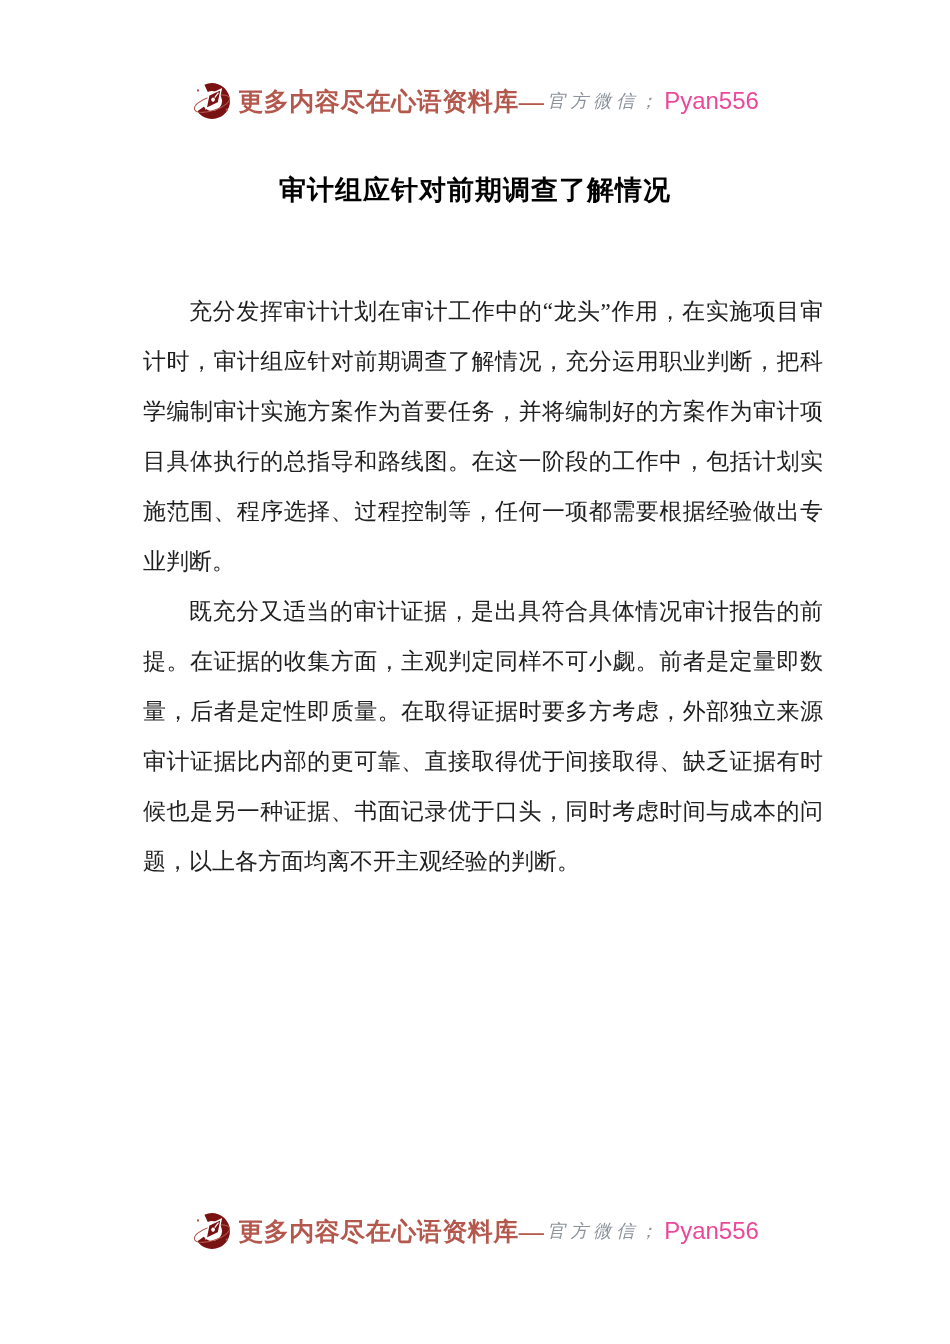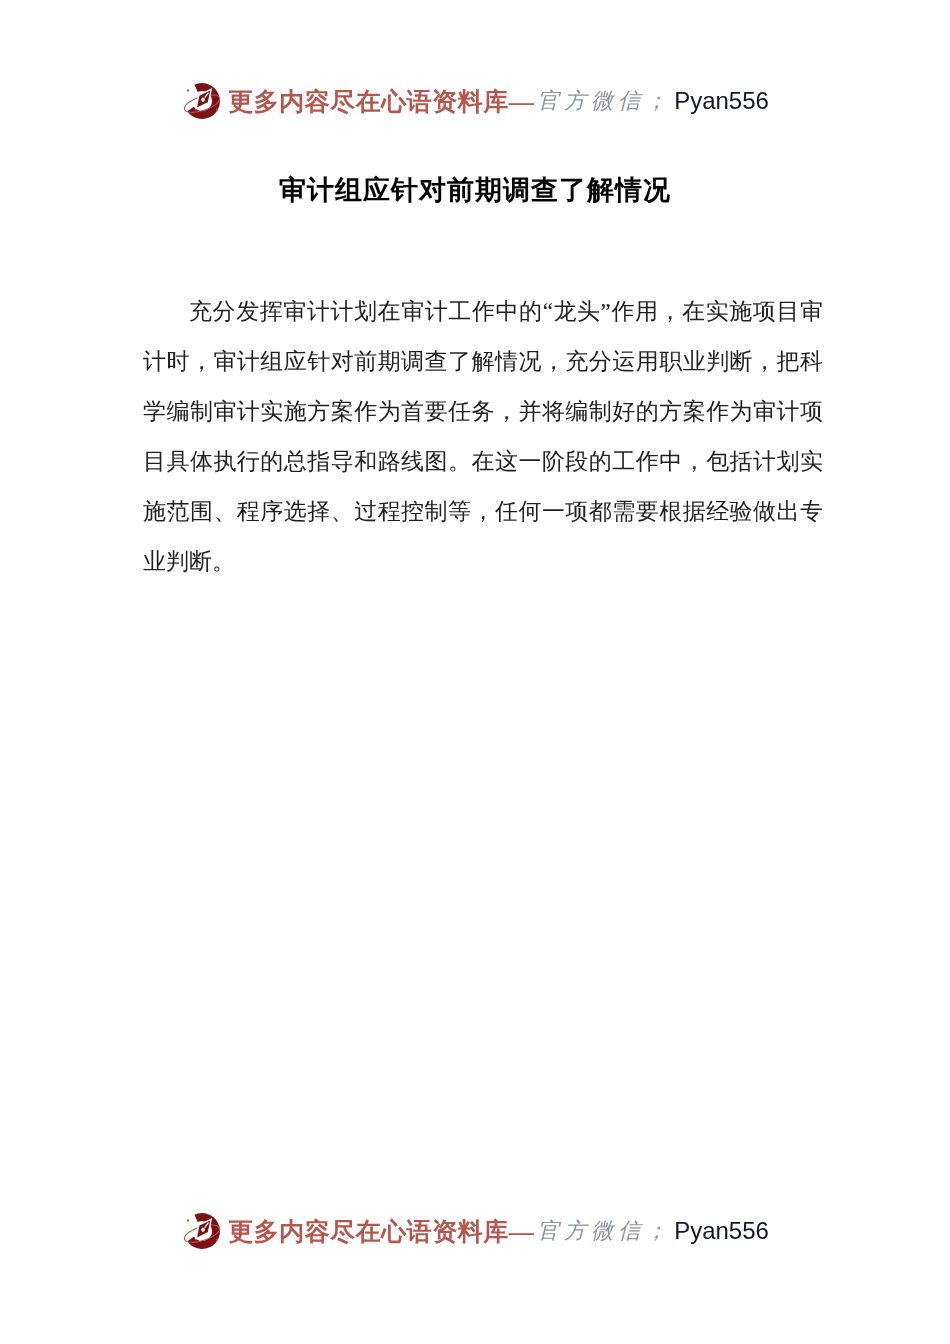--- a/index.html
+++ b/index.html
@@ -21,25 +21,25 @@
   .watermark.header{top:78px;}
   .watermark.footer{top:1208px;}
   .logo{width:42px;height:46px;margin-right:5px;flex:0 0 auto;}
   .brand{
     color:#b4584e;
     font-size:25px;font-weight:bold;
     letter-spacing:0.5px;
   }
   .wechat-label{
     color:#8c939c;
-    font-size:22px;font-style:italic;
+    font-size:18px;font-style:italic;
     letter-spacing:5px;margin-left:3px;
   }
   .wechat-id{
-    color:#0f172a;
+    color:#ec4899;
     font-size:24px;
     font-family:"Liberation Sans","DejaVu Sans",sans-serif;
     margin-left:2px;
   }
   
   .doc-title{
     position:absolute;top:172px;left:0;width:100%;
     margin:0;text-align:center;
     font-size:27px;font-weight:bold;color:#000000;
     letter-spacing:1px;
@@ -77,20 +77,21 @@
     </span>
     <span class="brand">更多内容尽在心语资料库—</span>
     <span class="wechat-label">官方微信；</span>
     <span class="wechat-id">Pyan556</span>
   </div>
 
   <h1 class="doc-title">审计组应针对前期调查了解情况</h1>
 
   <div class="doc-body">
     <p class="para indent">充分发挥审计计划在审计工作中的“龙头”作用，在实施项目审计时，审计组应针对前期调查了解情况，充分运用职业判断，把科学编制审计实施方案作为首要任务，并将编制好的方案作为审计项目具体执行的总指导和路线图。在这一阶段的工作中，包括计划实施范围、程序选择、过程控制等，任何一项都需要根据经验做出专业判断。</p>
+    <p class="para indent">既充分又适当的审计证据，是出具符合具体情况审计报告的前提。在证据的收集方面，主观判定同样不可小觑。前者是定量即数量，后者是定性即质量。在取得证据时要多方考虑，外部独立来源审计证据比内部的更可靠、直接取得优于间接取得、缺乏证据有时候也是另一种证据、书面记录优于口头，同时考虑时间与成本的问题，以上各方面均离不开主观经验的判断。</p>
   </div>
 
   <div class="watermark footer">
     <span class="logo">
       <svg viewBox="0 0 48 48" width="42" height="46">
         <circle cx="24" cy="24" r="16" fill="none" stroke="#7a1113" stroke-width="9" stroke-dasharray="72 29" transform="rotate(-115 24 24)"></circle>
         <ellipse cx="24" cy="27" rx="21" ry="8" fill="none" stroke="#b4584e" stroke-width="1.2" transform="rotate(-18 24 27)"></ellipse>
         <g transform="rotate(38 24 24)">
           <path d="M24 7 L31 21 L24 35 L17 21 Z" fill="#7a1113" stroke="#ffffff" stroke-width="1.6"></path>
           <line x1="24" y1="12" x2="24" y2="19" stroke="#ffffff" stroke-width="1.4"></line>

